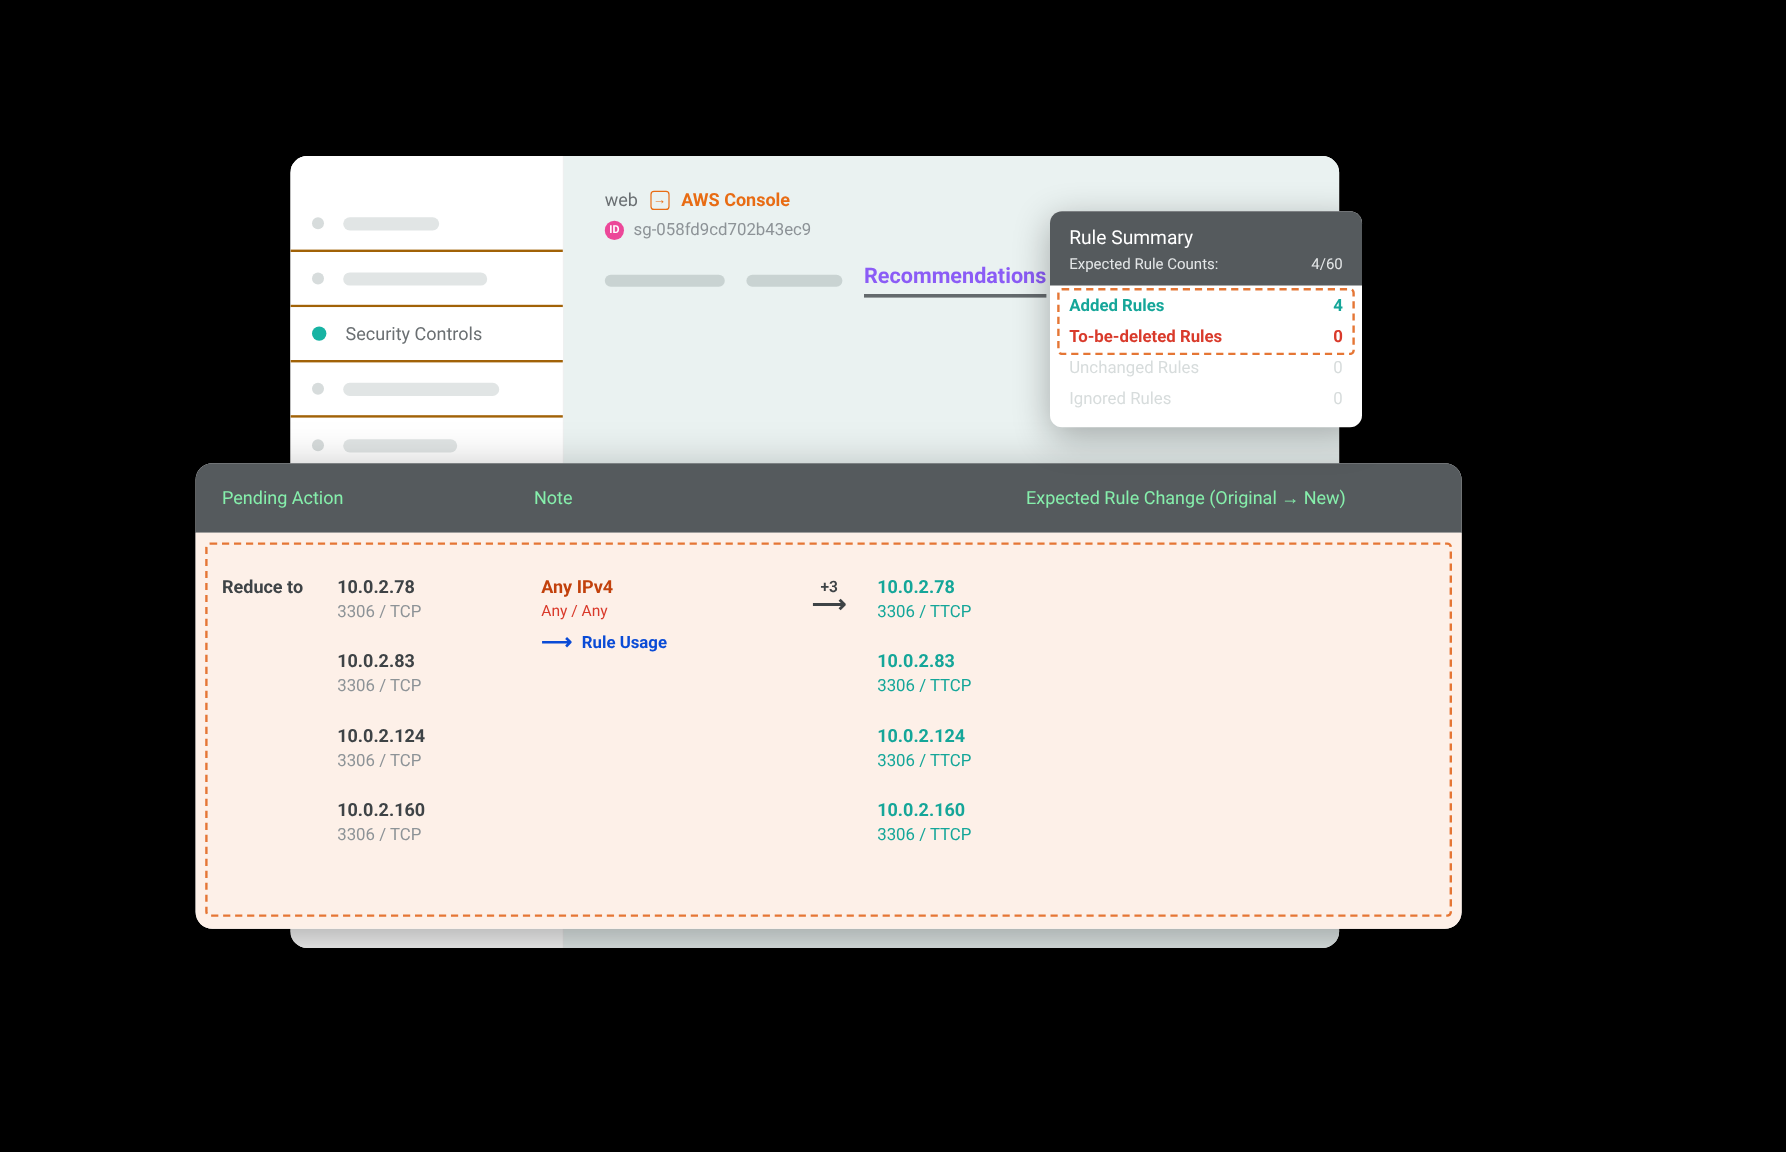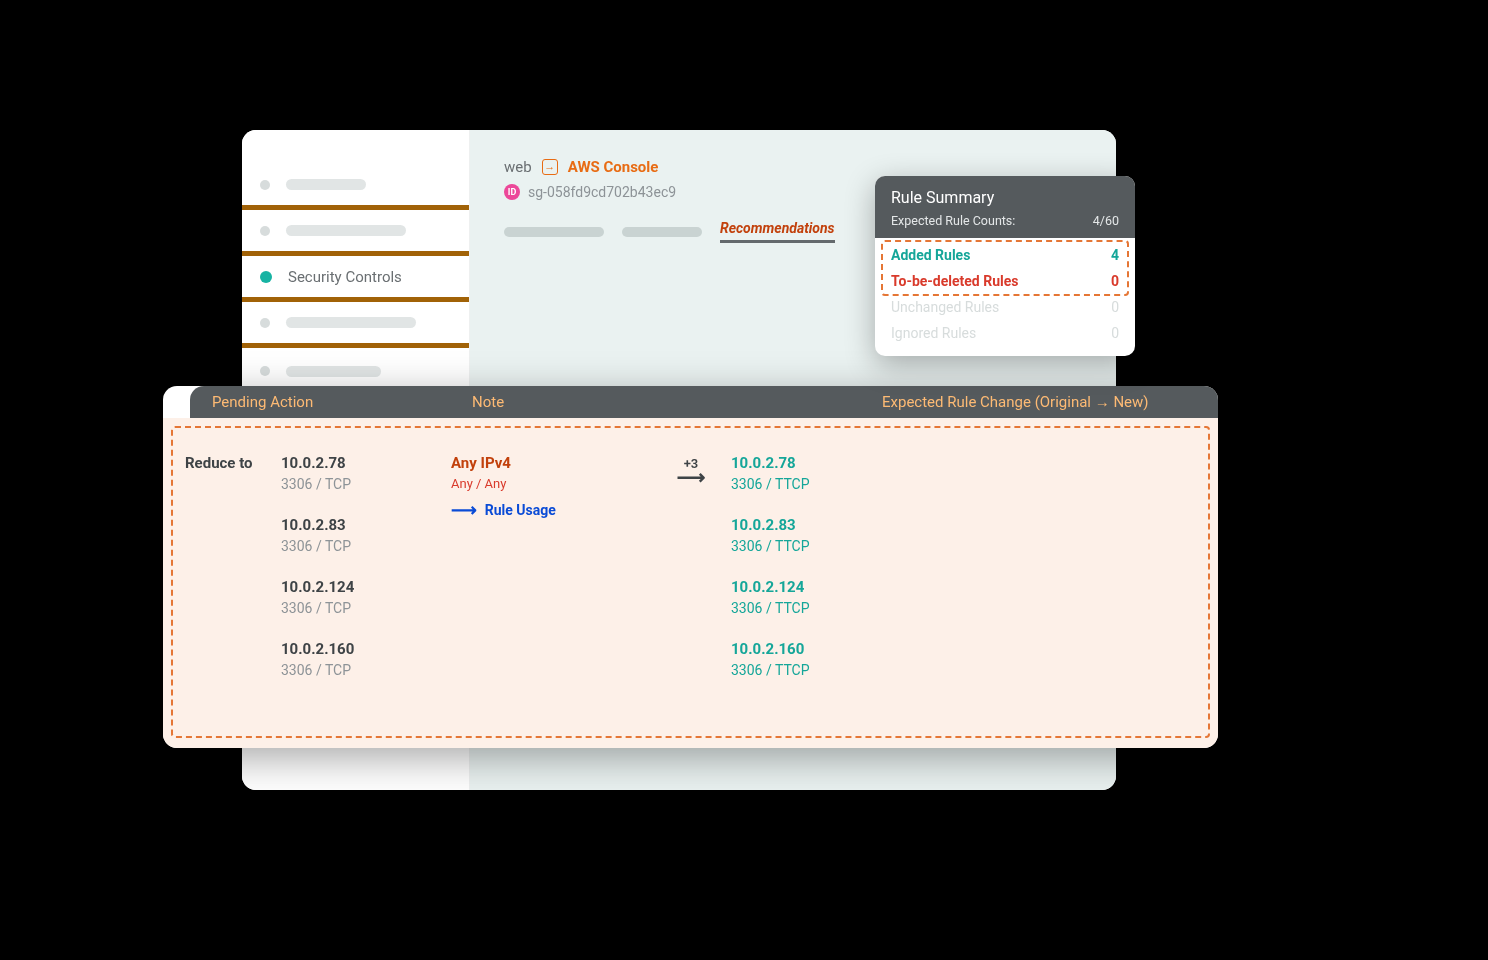--- a/index.html
+++ b/index.html
@@ -30,21 +30,21 @@
     background: #fff;
     border-right: 1px solid #eef0f0;
     padding-top: 34px;
   }
   .nav-item {
     height: 46px;
     display: flex;
     align-items: center;
     padding: 0 18px;
     gap: 16px;
-    border-bottom: 5px solid #a16207;
+    border-bottom: 2px solid #a16207;
   }
   .nav-item.active { background: #fff; }
   .dot-ph {
     width: 10px; height: 10px; border-radius: 50%;
     background: #d7dcdc;
     flex: 0 0 auto;
   }
   .dot-active {
     width: 12px; height: 12px; border-radius: 50%;
     background: #17b3a3;
@@ -81,22 +81,22 @@
   .id-badge {
     width: 16px; height: 16px; border-radius: 50%;
     background: #ec4899; color: #fff; font-size: 9px; font-weight: 700;
     display: inline-flex; align-items: center; justify-content: center;
   }
   .tabs-row {
     display: flex; gap: 18px; margin-top: 20px; align-items: center;
   }
   .tab-ph { height: 10px; border-radius: 5px; background: #c9d3d2; }
   .tab-active {
-    font-weight: 700; color: #c2410c; font-size: 14px;
-    border-bottom: 3px solid #646a6d; padding-bottom: 4px; font-style: italic;
+    font-weight: 700; color: #8b5cf6; font-size: 18px;
+    border-bottom: 3px solid #646a6d; padding-bottom: 4px;
   }
 
   
   .summary {
     position: absolute;
     left: 875px;
     top: 176px;
     width: 260px;
     background: #fff;
     border-radius: 10px;
@@ -138,27 +138,26 @@
     top: 386px;
     width: 1055px;
     background: #fff;
     border-radius: 14px;
     box-shadow: 0 10px 40px rgba(0,0,0,.35);
     z-index: 3;
     overflow: visible;
   }
   .ov-head {
     background: #555a5d;
-    color: #fdba74;
+    color: #86efac;
     border-radius: 14px 14px 0 0;
     display: grid;
     grid-template-columns: 260px 410px 1fr;
-    padding: 7px 22px;
+    padding: 20px 22px;
     font-size: 15px;
-    margin-left: 27px;
   }
   .ov-body {
     background: #fdf0e8;
     border-radius: 0 0 14px 14px;
     padding: 36px 22px 46px 22px;
     position: relative;
   }
   .ov-dashed {
     position: absolute;
     left: 8px; right: 8px; top: 8px; bottom: 10px;

